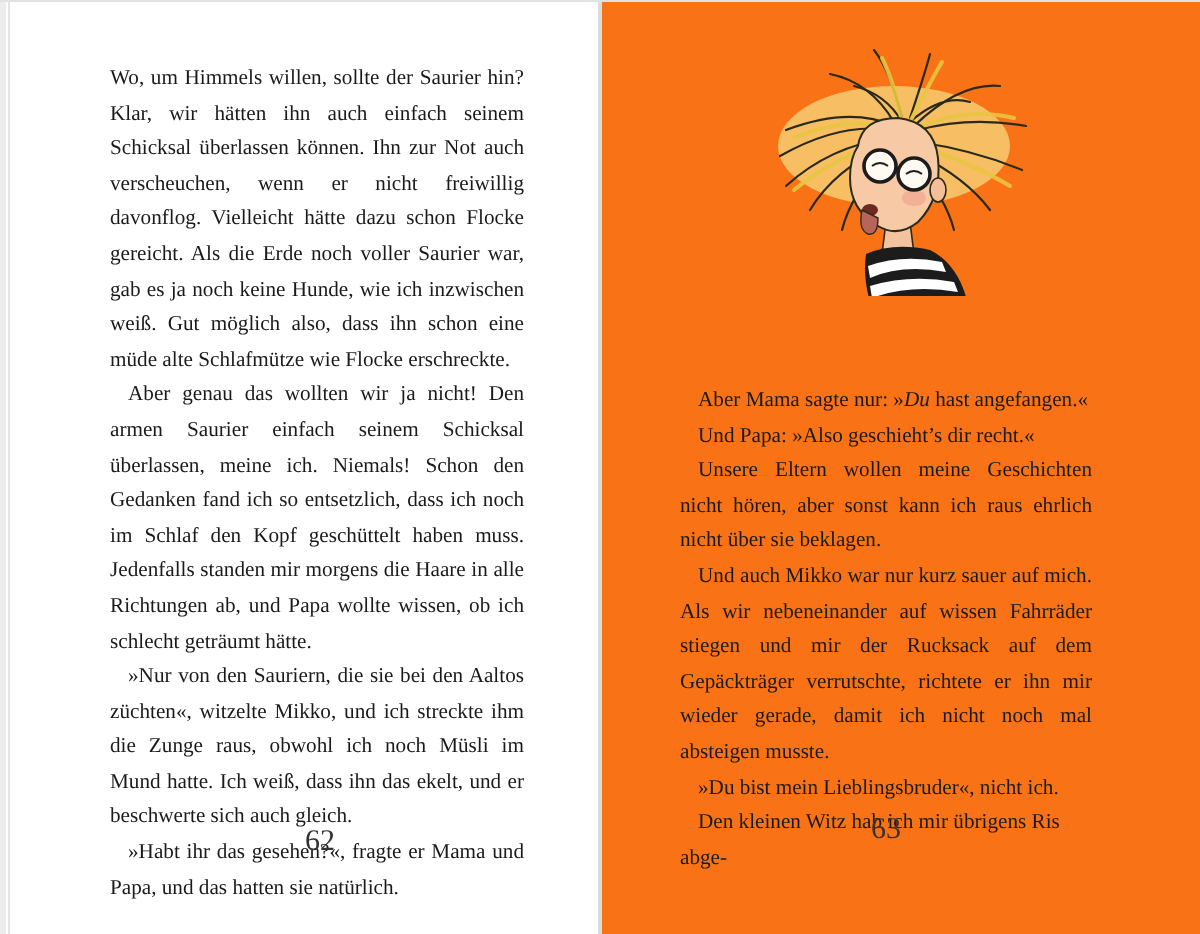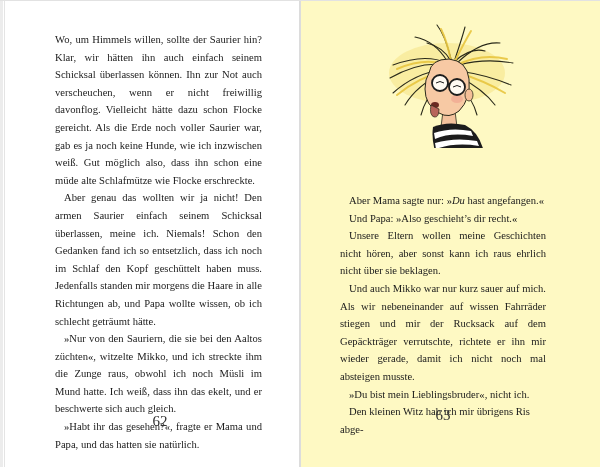--- a/index.html
+++ b/index.html
@@ -15,21 +15,21 @@
       border-top: 1px solid #e2e2e2;
       box-sizing: border-box;
     }
     .outer-left { position: absolute; left: 0; top: 0; width: 3px; height: 467px; background: #ececec; }
     .outer-left-line { position: absolute; left: 4px; top: 0; width: 1px; height: 467px; background: #e4e4e4; }
     .gutter { position: absolute; left: 299px; top: 0; width: 2px; height: 467px; background: #dcdcdc; }
     .page {
       position: absolute; top: 0; height: 467px;
     }
     .page-left { left: 5px; width: 294px; }
-    .page-right { left: 301px; width: 299px; background: #fef9c3; }
+    .page-right { left: 301px; width: 299px; background: #f97316; }
     .text {
       position: absolute;
       font-size: 10.6px;
       line-height: 17.6px;
       text-align: justify;
     }
     .page-left .text { left: 50px; top: 30px; width: 207px; }
     .page-right .text { left: 39px; top: 191px; width: 206px; }
     .text p { margin: 0; text-indent: 0; }
     .text p.indent { text-indent: 9px; }

